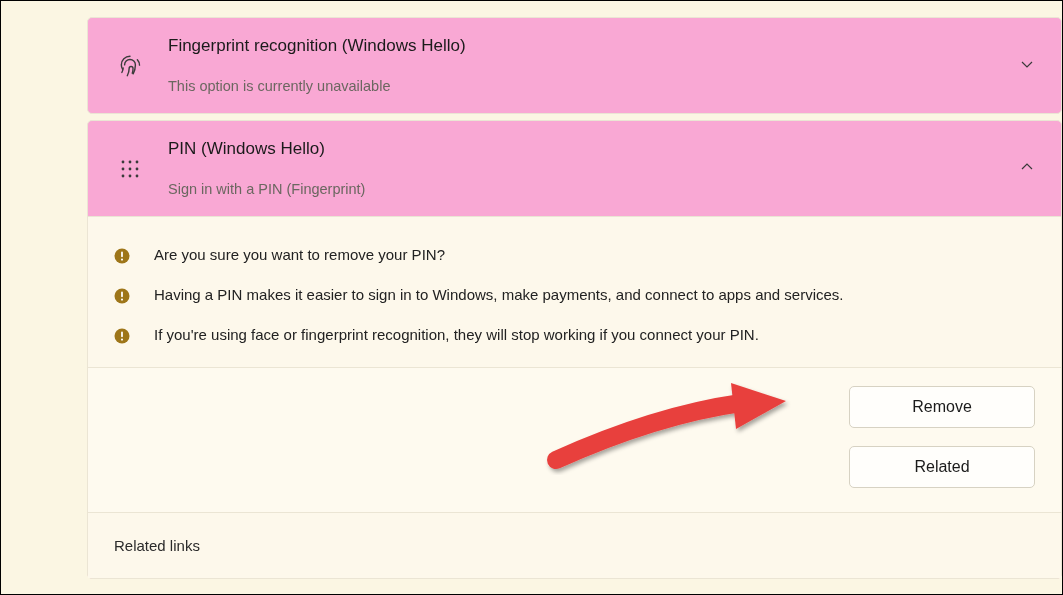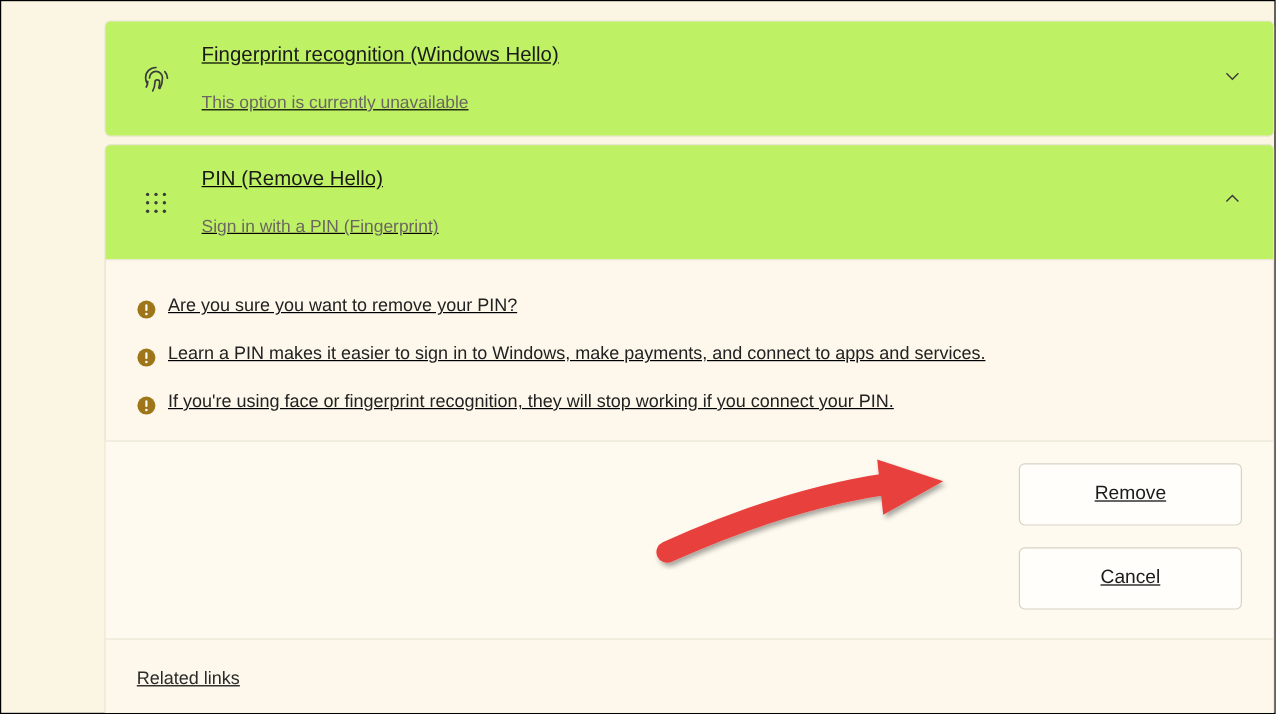--- a/index.html
+++ b/index.html
@@ -12,25 +12,24 @@
       background: #fbf6e3;
       width: 1063px;
       height: 595px;
       overflow: hidden;
       border: 1px solid #000;
     }
     .container {
       padding: 16px 0 0 86px;
     }
     .card {
-      background: #bef264;
+      background: #f9a8d4;
       border: 1px solid #ebe5d4;
       border-radius: 5px;
       margin-bottom: 6px;
-      text-decoration: underline;
     }
     .card-header {
       display: flex;
       align-items: center;
       padding: 17px 26px 17px 28px;
       cursor: pointer;
     }
     .card-icon {
       width: 28px;
       height: 28px;
@@ -60,22 +59,22 @@
     }
     .expanded-body {
       border-top: 1px solid #ebe5d4;
       background: #fdf8eb;
     }
     .warn-list {
       padding: 18px 26px 12px 26px;
     }
     .warn-row {
       display: flex;
-      align-items: flex-end;
-      gap: 10px;
+      align-items: center;
+      gap: 24px;
       padding: 9px 0;
     }
     .warn-icon {
       width: 16px;
       height: 16px;
       flex-shrink: 0;
       margin-top: 2px;
     }
     .warn-text {
       font-size: 15px;
@@ -86,21 +85,21 @@
       border-top: 1px solid #ebe5d4;
       padding: 18px 26px 24px 26px;
       display: flex;
       flex-direction: column;
       align-items: flex-end;
       gap: 18px;
       background: #fefaef;
     }
     .btn {
       width: 186px;
-      height: 52px;
+      height: 42px;
       background: #fffefb;
       border: 1px solid #d7d2c3;
       border-radius: 5px;
       font-size: 16px;
       color: #1b1b1b;
       cursor: pointer;
       font-family: inherit;
     }
     .related {
       border-top: 1px solid #ebe5d4;
@@ -163,21 +162,21 @@
             <circle cx="19" cy="5" r="1.4"></circle>
           <circle cx="5" cy="12" r="1.4"></circle>
             <circle cx="12" cy="12" r="1.4"></circle>
             <circle cx="19" cy="12" r="1.4"></circle>
           <circle cx="5" cy="19" r="1.4"></circle>
             <circle cx="12" cy="19" r="1.4"></circle>
             <circle cx="19" cy="19" r="1.4"></circle>
         </svg>
       </div>
       <div class="card-titles">
-        <div class="card-title">PIN (Remove Hello)</div>
+        <div class="card-title">PIN (Windows Hello)</div>
         <div class="card-subtitle">Sign in with a PIN (Fingerprint)</div>
       </div>
       <div class="chevron">
         <svg width="16" height="16" viewBox="0 0 16 16" fill="none" stroke="currentColor" stroke-width="1.2">
           <path d="M3 10l5-5 5 5"></path>
         </svg>
       </div>
     </div>
 
     <div class="expanded-body">
@@ -193,37 +192,37 @@
           <span class="warn-text">Are you sure you want to remove your PIN?</span>
         </div>
         <div class="warn-row">
           <span class="warn-icon">
             <svg width="16" height="16" viewBox="0 0 16 16">
                 <circle cx="8" cy="8" r="7.5" fill="#9e7619"></circle>
                 <rect x="7.1" y="3.6" width="1.8" height="5.6" rx="0.9" fill="#fff"></rect>
                 <circle cx="8" cy="11.6" r="1.05" fill="#fff"></circle>
               </svg>
           </span>
-          <span class="warn-text">Learn a PIN makes it easier to sign in to Windows, make payments, and connect to apps and services.</span>
+          <span class="warn-text">Having a PIN makes it easier to sign in to Windows, make payments, and connect to apps and services.</span>
         </div>
         <div class="warn-row">
           <span class="warn-icon">
             <svg width="16" height="16" viewBox="0 0 16 16">
                 <circle cx="8" cy="8" r="7.5" fill="#9e7619"></circle>
                 <rect x="7.1" y="3.6" width="1.8" height="5.6" rx="0.9" fill="#fff"></rect>
                 <circle cx="8" cy="11.6" r="1.05" fill="#fff"></circle>
               </svg>
           </span>
           <span class="warn-text">If you're using face or fingerprint recognition, they will stop working if you connect your PIN.</span>
         </div>
       </div>
 
       <div class="actions">
         <button class="btn">Remove</button>
-        <button class="btn">Cancel</button>
+        <button class="btn">Related</button>
       </div>
 
       <div class="related">
         <span class="related-label">Related links</span>
       </div>
     </div>
   </div>
 
 </div>
 

